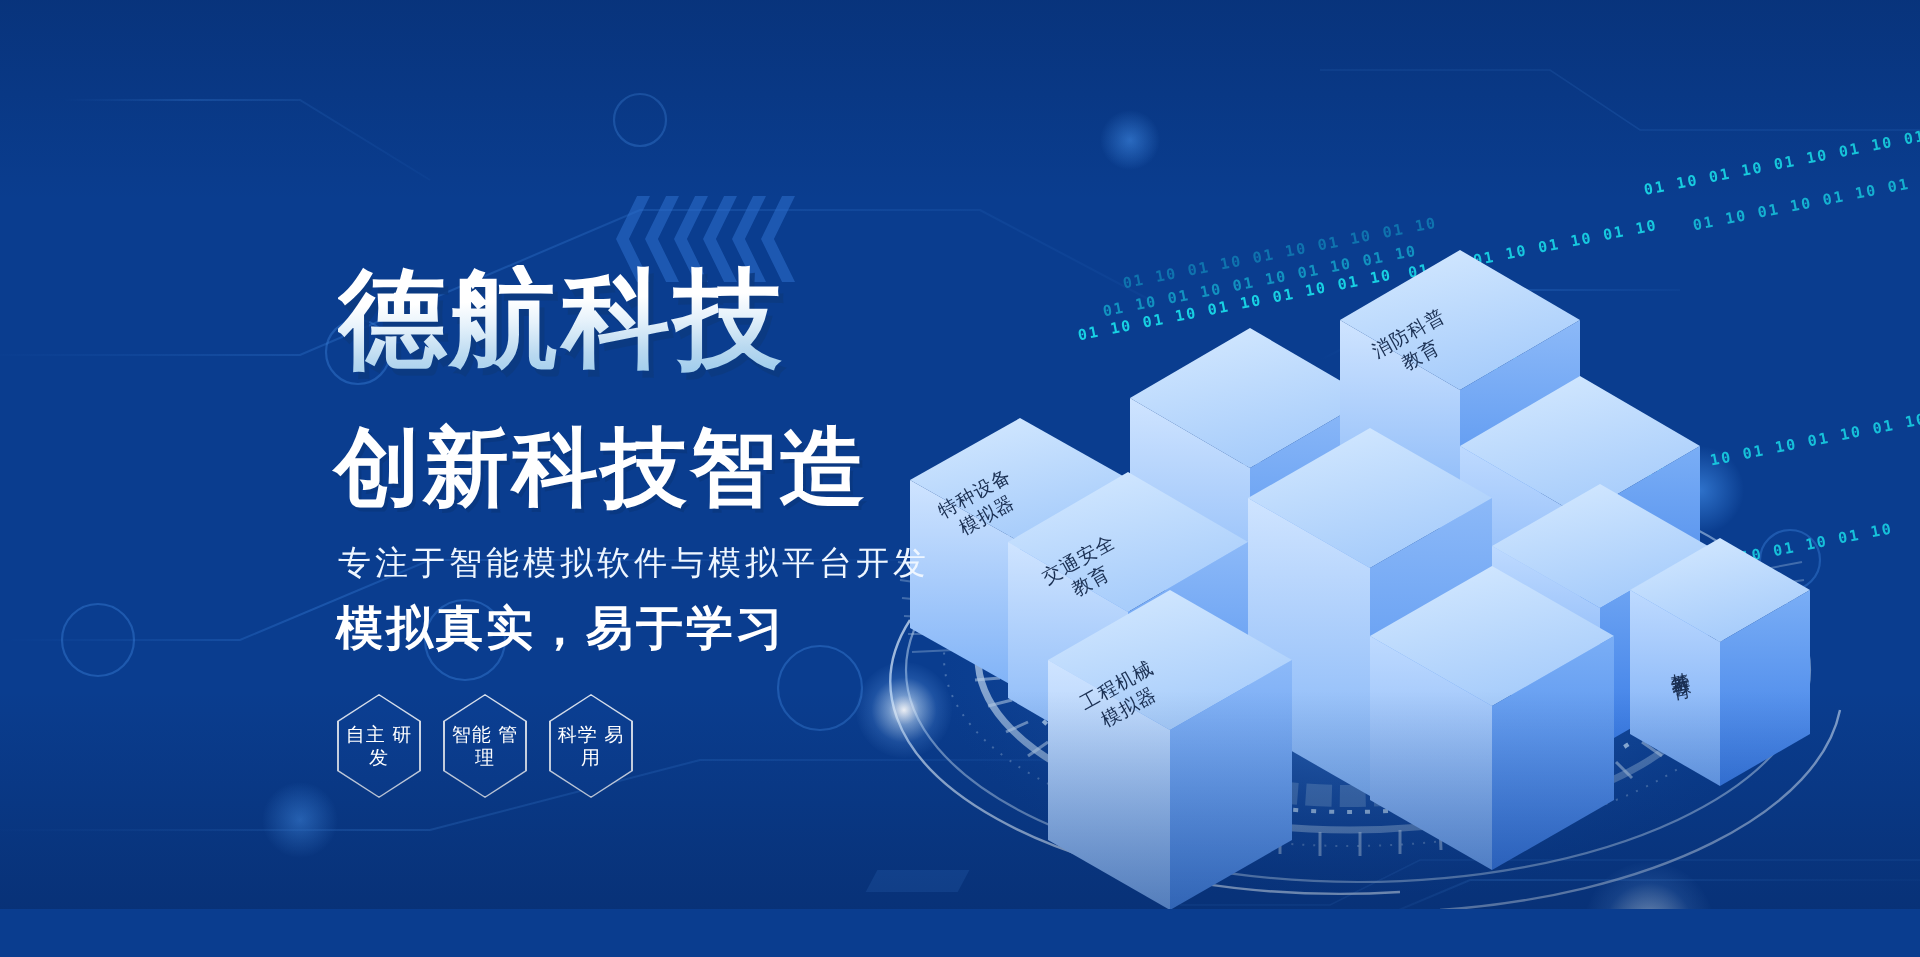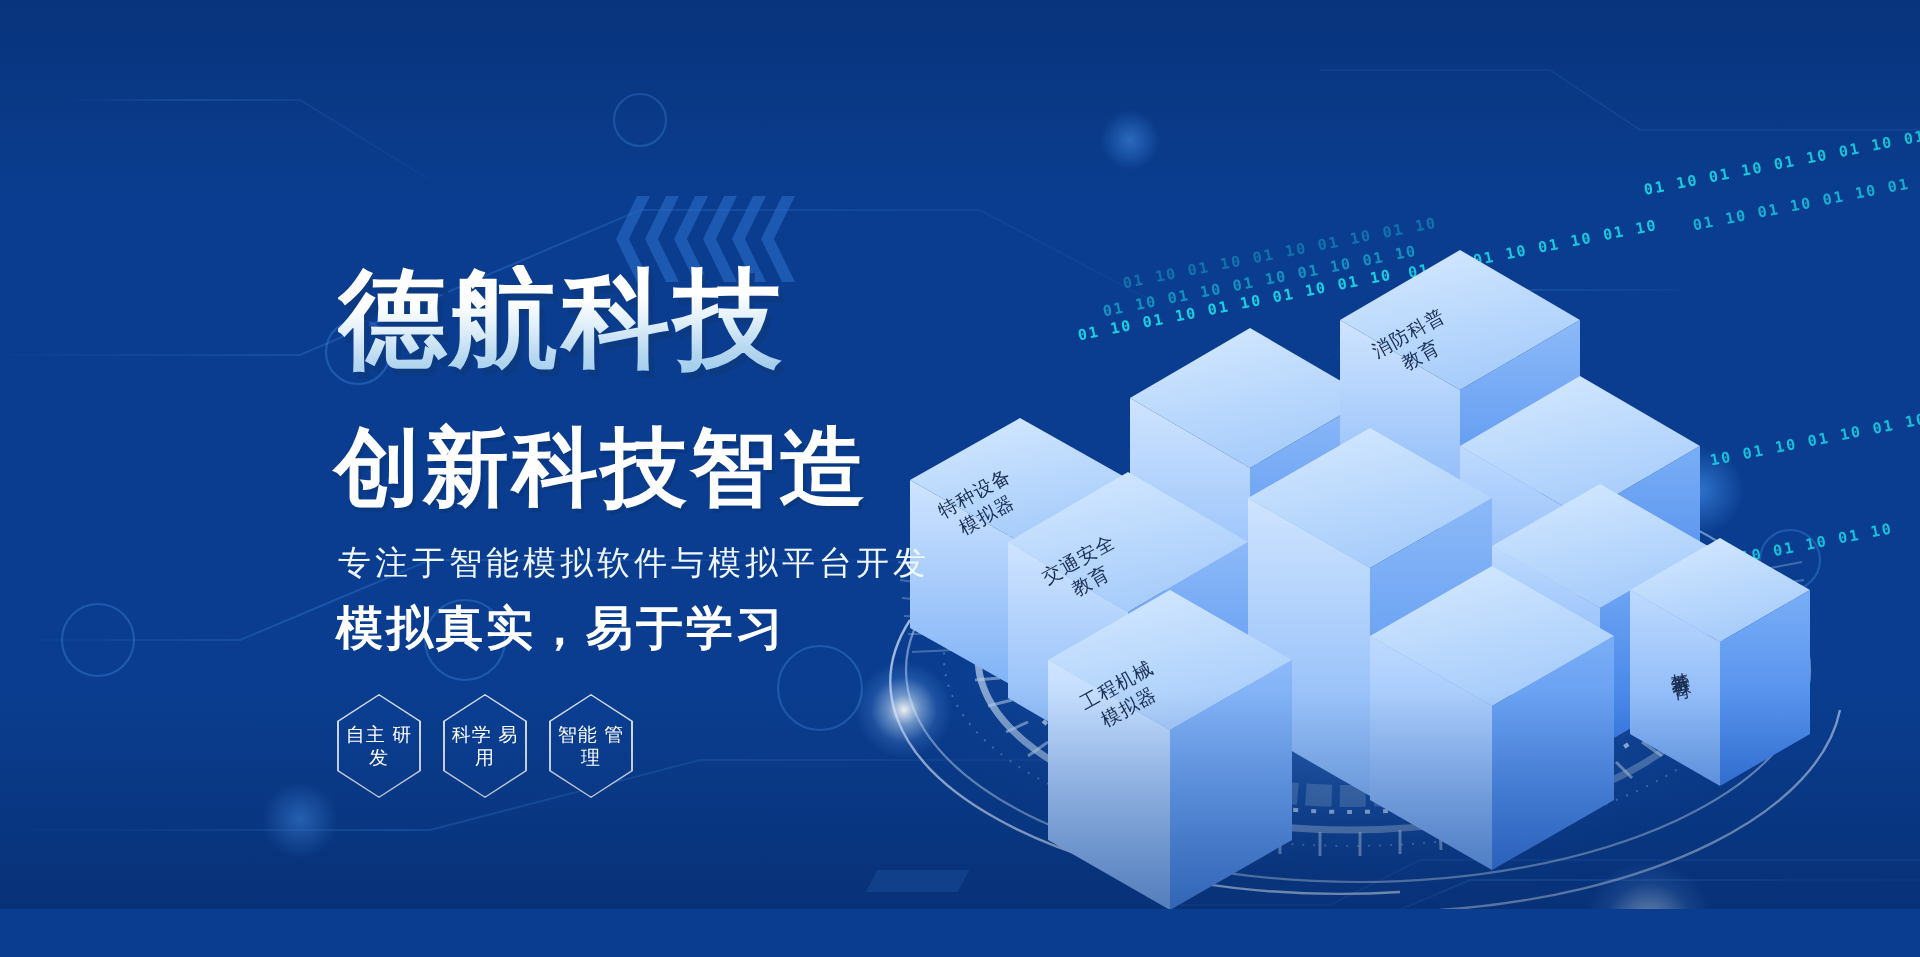--- a/index.html
+++ b/index.html
@@ -365,25 +365,25 @@
     <div class="badges">
       <div class="badge">
         <div class="hexline"></div>
         <div class="hexfill"></div>
         <span>自主
 研发</span>
       </div>
       <div class="badge">
         <div class="hexline"></div>
         <div class="hexfill"></div>
-        <span>科学
-易用</span>
+        <span>智能
+管理</span>
       </div>
       <div class="badge">
         <div class="hexline"></div>
         <div class="hexfill"></div>
-        <span>智能
-管理</span>
+        <span>科学
+易用</span>
       </div>
     </div>
 
   </div>
 </div>
 
 </body></html>

